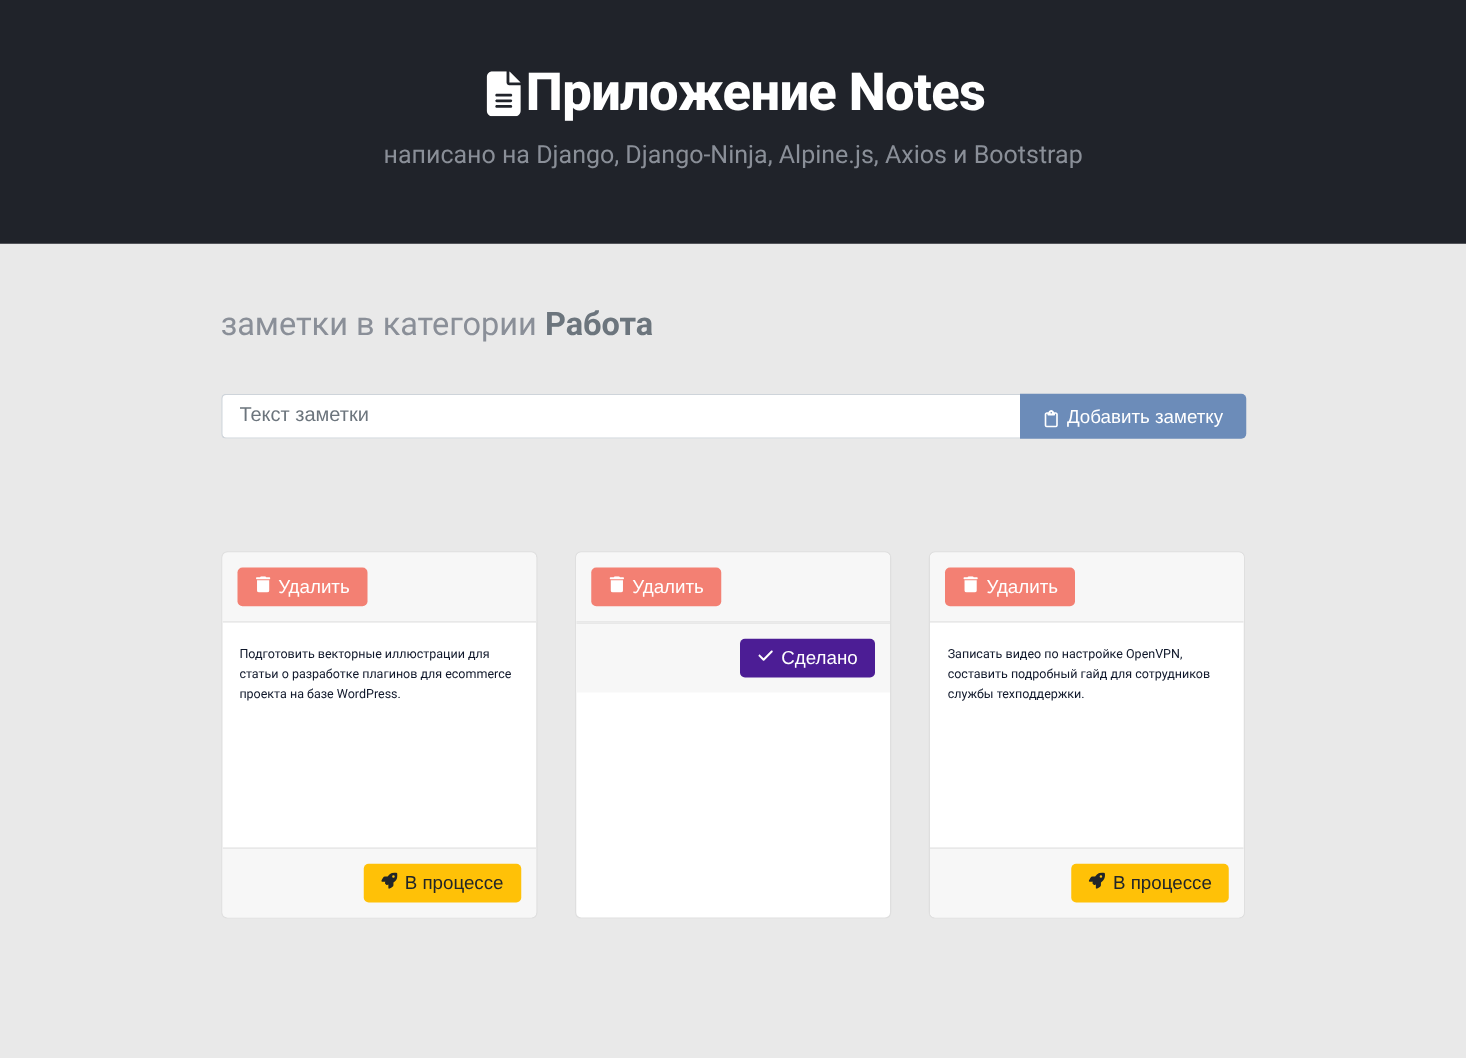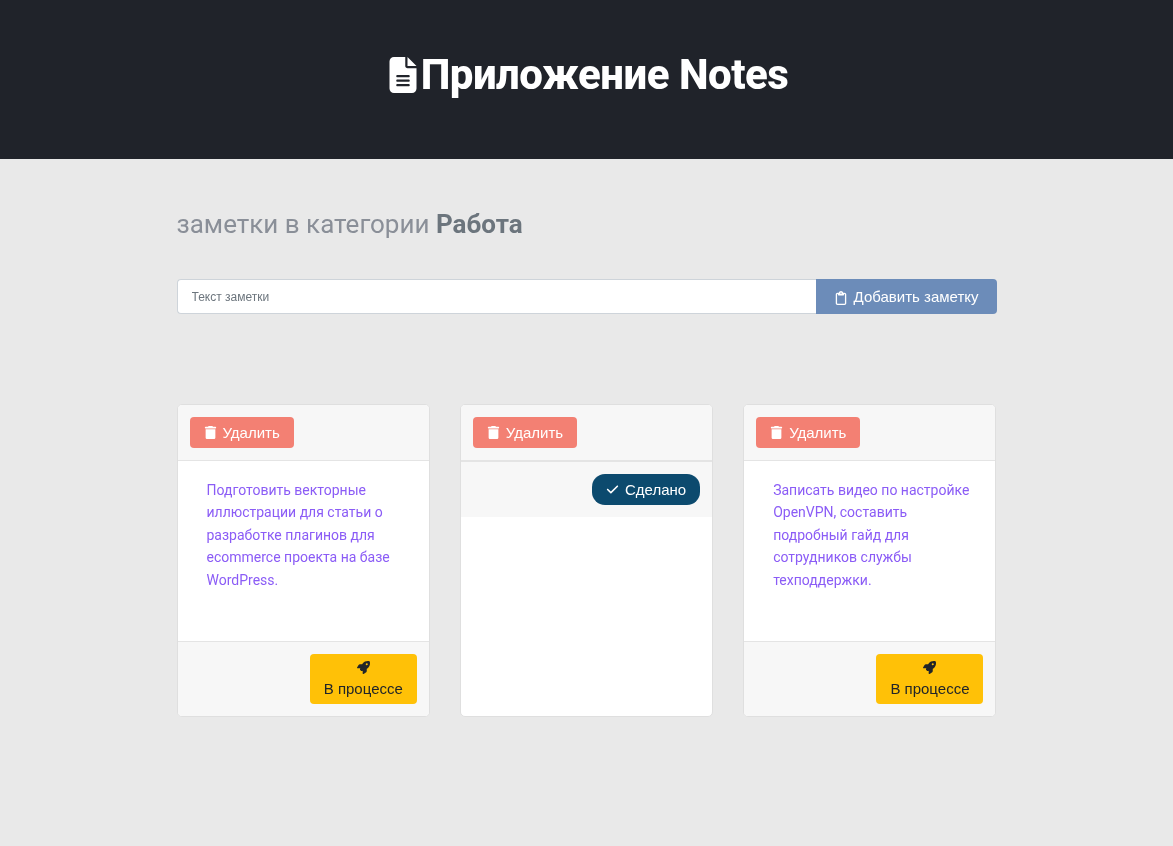--- a/index.html
+++ b/index.html
@@ -9,48 +9,49 @@
     .header h1 { color: #fff; font-size: 42px; font-weight: 800; letter-spacing: -0.5px; display: inline-flex; align-items: center; }
     .header .subtitle { color: #8a8f98; font-size: 20px; margin-top: 12px; font-weight: 400; }
     .header-icon { width: 36px; height: 36px; }
     
     .container { max-width: 860px; margin: 0 auto; padding: 0 20px; }
     
     .section-title { text-align: left; color: #8a8f98; font-size: 26px; font-weight: 400; margin: 50px 0 40px; }
     .section-title strong { color: #6c757d; font-weight: 700; }
     
     .input-row { display: flex; margin-bottom: 90px; }
-    .note-input { flex: 1; border: 1px solid #ced4da; border-right: none; border-radius: 4px 0 0 4px; padding: 8px 14px; font-size: 12px; outline: none; background: #fff; color: #495057; }
+    .note-input { flex: 1; border: 1px solid #ced4da; border-right: none; border-radius: 4px 0 0 4px; padding: 8px 14px; font-size: 16px; outline: none; background: #fff; color: #495057; }
     .note-input::placeholder { color: #6c757d; }
     .add-btn { background: #6c8cb9; color: #fff; border: none; border-radius: 0 4px 4px 0; padding: 9px 18px; font-size: 15px; cursor: pointer; display: inline-flex; align-items: flex-end; gap: 6px; }
     
     .notes-grid { display: grid; grid-template-columns: repeat(3, 1fr); gap: 30px; }
     .note-card { background: #fff; border: 1px solid #dfdfdf; border-radius: 5px; display: flex; flex-direction: column; overflow: hidden; }
     .card-header { background: #f7f7f7; border-bottom: 1px solid #e4e4e4; padding: 12px; }
-    .card-body { padding: 18px 14px; flex: 1; color: #8b5cf6; font-size: 14px; line-height: 1.6; min-height: 180px; margin-left: 15px; }
+    .card-body { padding: 18px 14px; flex: 1; color: #0f172a; font-size: 10px; line-height: 1.6; min-height: 180px; }
     .card-footer { background: #f7f7f7; border-top: 1px solid #e4e4e4; padding: 12px; text-align: right; }
     
-    .btn { border: none; border-radius: 4px; padding: 7px 14px; font-size: 15px; cursor: pointer; display: inline-flex; align-items: center; gap: 6px; font-weight: 400; }
+    .btn { border: none; border-radius: 4px; padding: 7px 14px; font-size: 15px; cursor: pointer; display: inline-flex; align-items: flex-start; gap: 6px; font-weight: 400; }
     .btn-delete { background: #f38073; color: #fff; }
-    .btn-progress { background: #ffc107; color: #212529; flex-direction: column; }
-    .btn-done { background: #0c4a6e; color: #fff; border-radius: 13px; }
+    .btn-progress { background: #ffc107; color: #212529; }
+    .btn-done { background: #4c1d95; color: #fff; }
     
     .icon-sm { width: 14px; height: 14px; flex-shrink: 0; }
     .icon-xs { width: 13px; height: 13px; flex-shrink: 0; }
   </style>
 </head>
 <body>
 
 <div class="header">
   <h1>
     <svg class="header-icon" viewBox="0 0 384 512" fill="currentColor">
         <path d="M64 0C28.7 0 0 28.7 0 64V448c0 35.3 28.7 64 64 64H320c35.3 0 64-28.7 64-64V160H256c-17.7 0-32-14.3-32-32V0H64zM256 0V128H384L256 0zM112 256H272c8.8 0 16 7.2 16 16s-7.2 16-16 16H112c-8.8 0-16-7.2-16-16s7.2-16 16-16zm0 64H272c8.8 0 16 7.2 16 16s-7.2 16-16 16H112c-8.8 0-16-7.2-16-16s7.2-16 16-16zm0 64H272c8.8 0 16 7.2 16 16s-7.2 16-16 16H112c-8.8 0-16-7.2-16-16s7.2-16 16-16z"></path>
       </svg>
     <span>Приложение Notes</span>
   </h1>
+  <div class="subtitle">написано на Django, Django-Ninja, Alpine.js, Axios и Bootstrap</div>
 </div>
 
 <div class="container">
   <h2 class="section-title">
     <span>заметки в категории </span><strong>Работа</strong>
   </h2>
 
   <div class="input-row">
     <input type="text" class="note-input" placeholder="Текст заметки" style="">
     <button class="add-btn">

